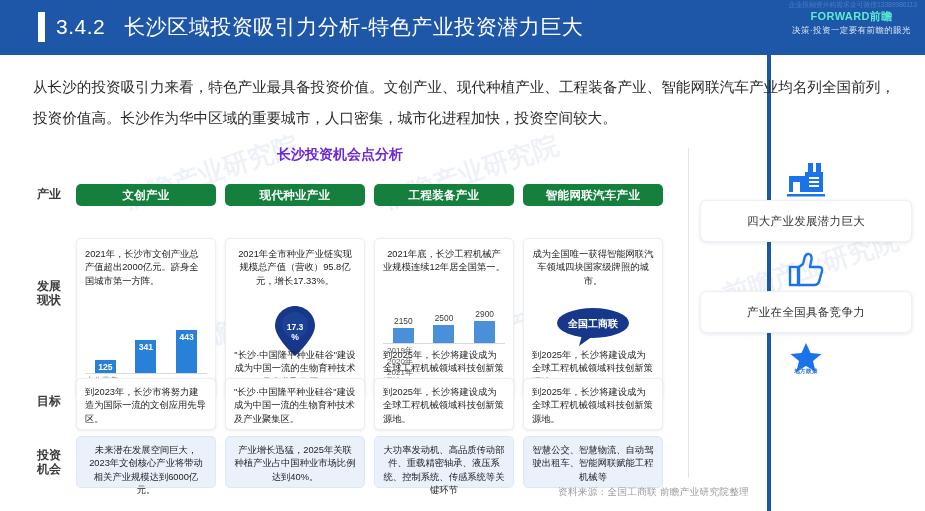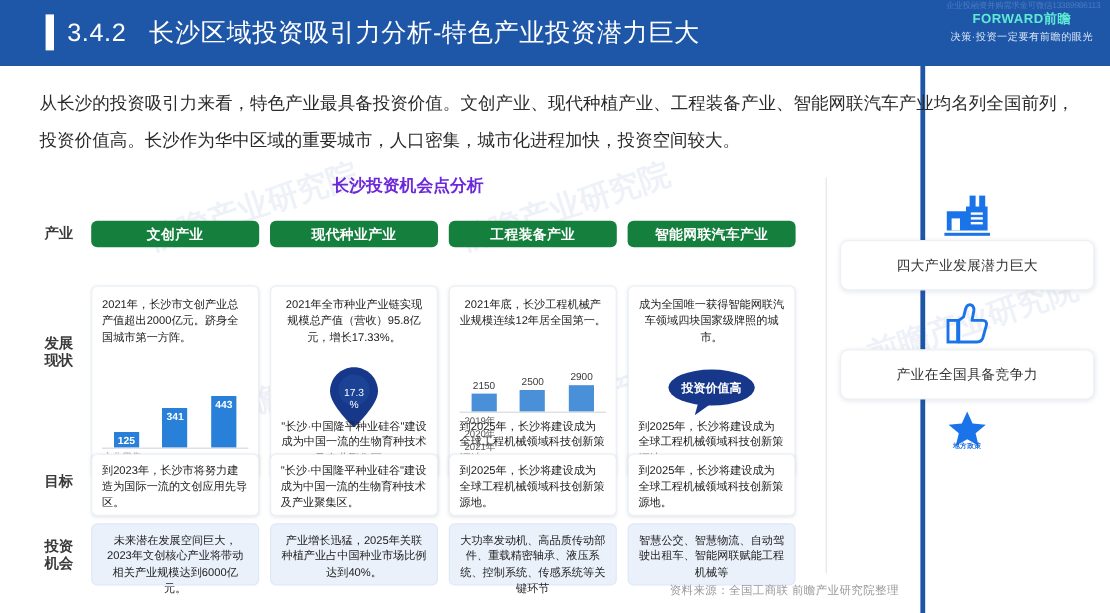--- a/index.html
+++ b/index.html
@@ -113,21 +113,21 @@
   .blabels { position: absolute; left: 0; right: 0; bottom: 0; height: 14px;
              display: flex; justify-content: space-around; flex-direction: column; }
   .blabel { width: 34px; text-align: center; font-size: 8px; color: #8e8e8e; }
   .blabel.dark { color: #555; }
 
   
   .pin-wrap { position: absolute; left: 0; right: 0; top: 66px; display:flex; justify-content:center; }
   .bubble-wrap { position: absolute; left: 0; right: 0; top: 68px; display:flex; justify-content:center; }
   .pin-text {
     position: absolute; left: 0; right: 0; top: 18px; text-align: center;
-    color: #fff; font-size: 8.6px; font-weight: 400; line-height: 9.5px;
+    color: #fff; font-size: 8.6px; font-weight: 700; line-height: 9.5px;
   }
   .bubble-text {
     position: absolute; left: 0; right: 0; top: 10px; text-align: center;
     color: #fff; font-size: 10px; font-weight: 700;
   }
   .sub-note {
     position: absolute; left: 8px; right: 8px; bottom: 8px;
     font-size: 9.3px; color: #222; line-height: 13.4px; text-align: center;
   }
 
@@ -314,21 +314,21 @@
       <div class="pill">智能网联汽车产业</div>
 
       <div class="card card-status">
         <div class="card-text t-center">成为全国唯一获得智能网联汽车领域四块国家级牌照的城市。</div>
         <div class="bubble-wrap">
           <div style="position:relative; width:76px; height:40px;">
             <svg width="76" height="40" viewBox="0 0 76 40">
               <ellipse cx="38" cy="16" rx="36" ry="15" fill="#17388a"></ellipse>
               <path d="M27 28 L24 39 L38 29 Z" fill="#17388a"></path>
             </svg>
-            <div class="bubble-text">投资价值高</div>
+            <div class="bubble-text">全国工商联</div>
           </div>
         </div>
         <div class="sub-note" style="text-align:left;">到2025年，长沙将建设成为全球工程机械领域科技创新策源地。</div>
       </div>
 
       <div class="card card-goal">
         <div class="card-text t-left">到2025年，长沙将建设成为全球工程机械领域科技创新策源地。</div>
       </div>
 
       <div class="card card-opp">

